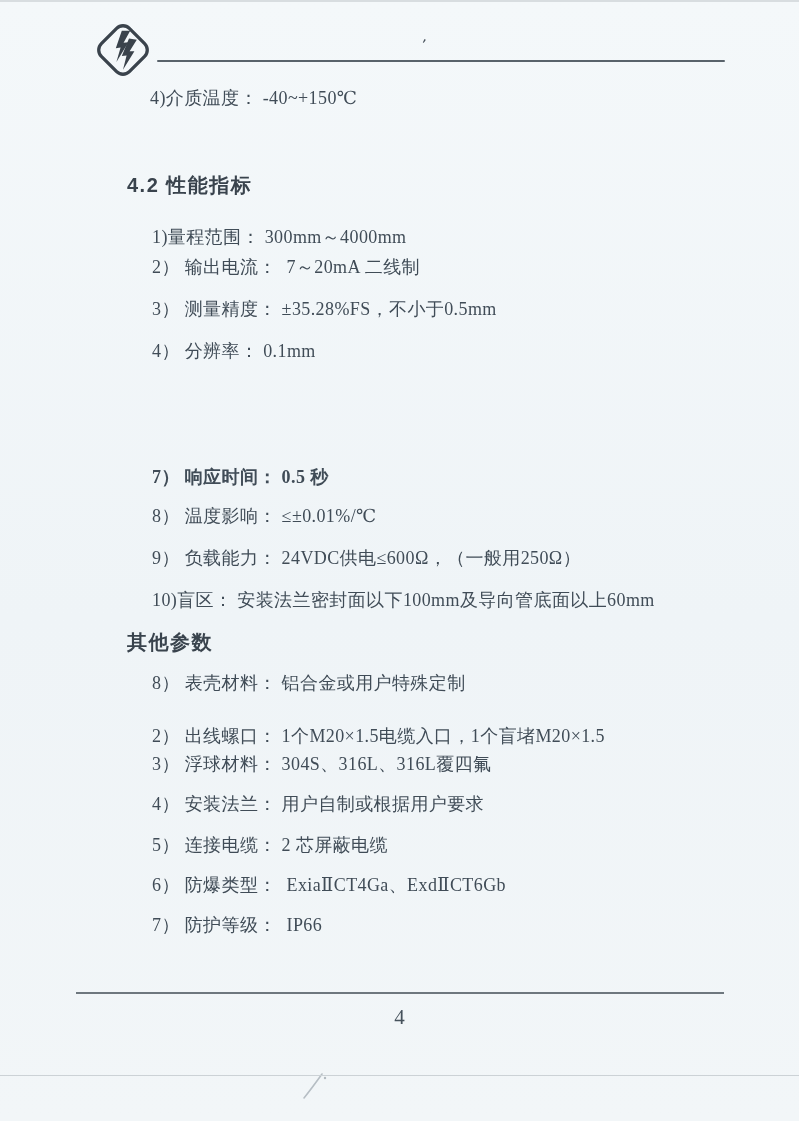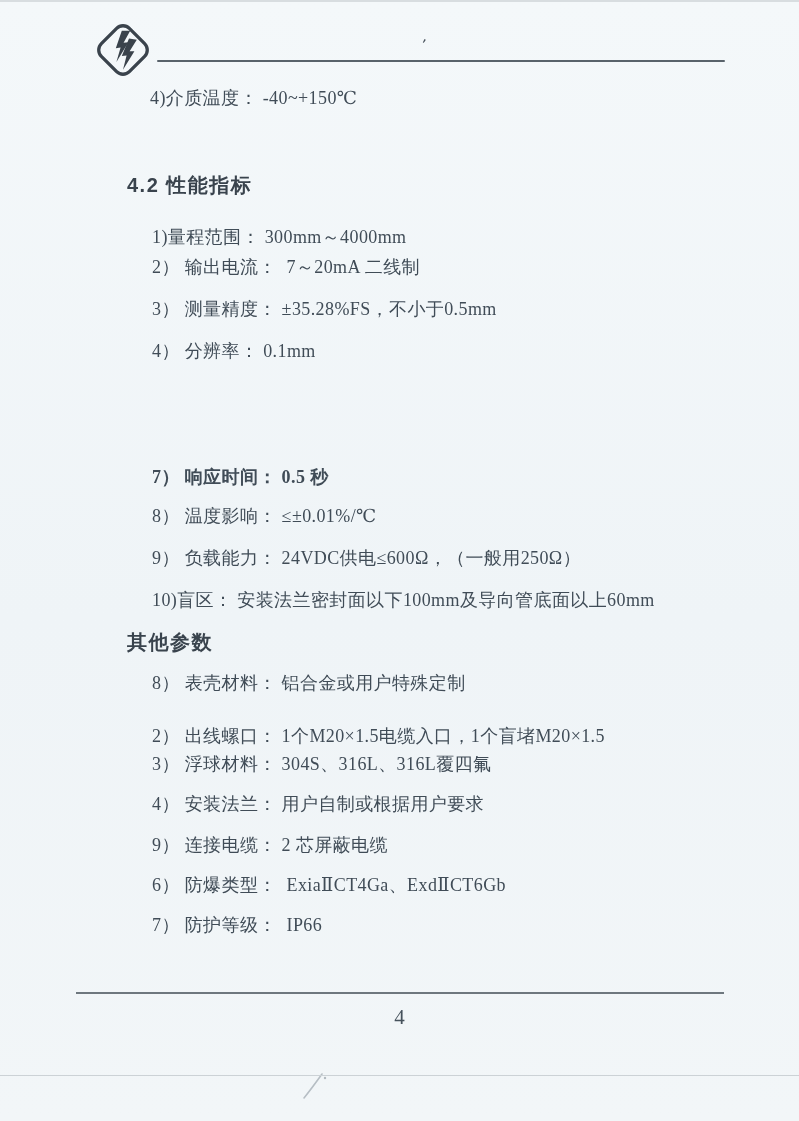--- a/index.html
+++ b/index.html
@@ -89,21 +89,21 @@
   <div class="line" style="left:152px; top:465px;font-weight:bold;">7） 响应时间： 0.5 秒</div>
   <div class="line" style="left:152px; top:504px;">8） 温度影响： ≤±0.01%/℃</div>
   <div class="line" style="left:152px; top:546px;">9） 负载能力： 24VDC供电≤600Ω，（一般用250Ω）</div>
   <div class="line" style="left:152px; top:588px;">10)盲区： 安装法兰密封面以下100mm及导向管底面以上60mm</div>
 
   <div class="heading" style="left:127px; top:629px;">其他参数</div>
   <div class="line" style="left:152px; top:671px;">8） 表壳材料： 铝合金或用户特殊定制</div>
   <div class="line" style="left:152px; top:712px;margin-top:12px;">2） 出线螺口： 1个M20×1.5电缆入口，1个盲堵M20×1.5</div>
   <div class="line" style="left:152px; top:752px;">3） 浮球材料： 304S、316L、316L覆四氟</div>
   <div class="line" style="left:152px; top:792px;">4） 安装法兰： 用户自制或根据用户要求</div>
-  <div class="line" style="left:152px; top:833px;">9） 连接电缆： 2 芯屏蔽电缆</div>
+  <div class="line" style="left:152px; top:833px;">5） 连接电缆： 2 芯屏蔽电缆</div>
   <div class="line" style="left:152px; top:873px;">6） 防爆类型：  ExiaⅡCT4Ga、ExdⅡCT6Gb</div>
   <div class="line" style="left:152px; top:913px;">7） 防护等级：  IP66</div>
 
   <div class="footer-rule"></div>
   <div class="page-number">4</div>
 
   <svg class="pen-mark" viewBox="0 0 44 34">
     <path d="M6 32 Q14 22 24 8" stroke="#b6bec4" stroke-width="1.6" fill="none" stroke-linecap="round"></path>
     <circle cx="27" cy="12" r="1.2" fill="#b2bac0"></circle>
   </svg>

